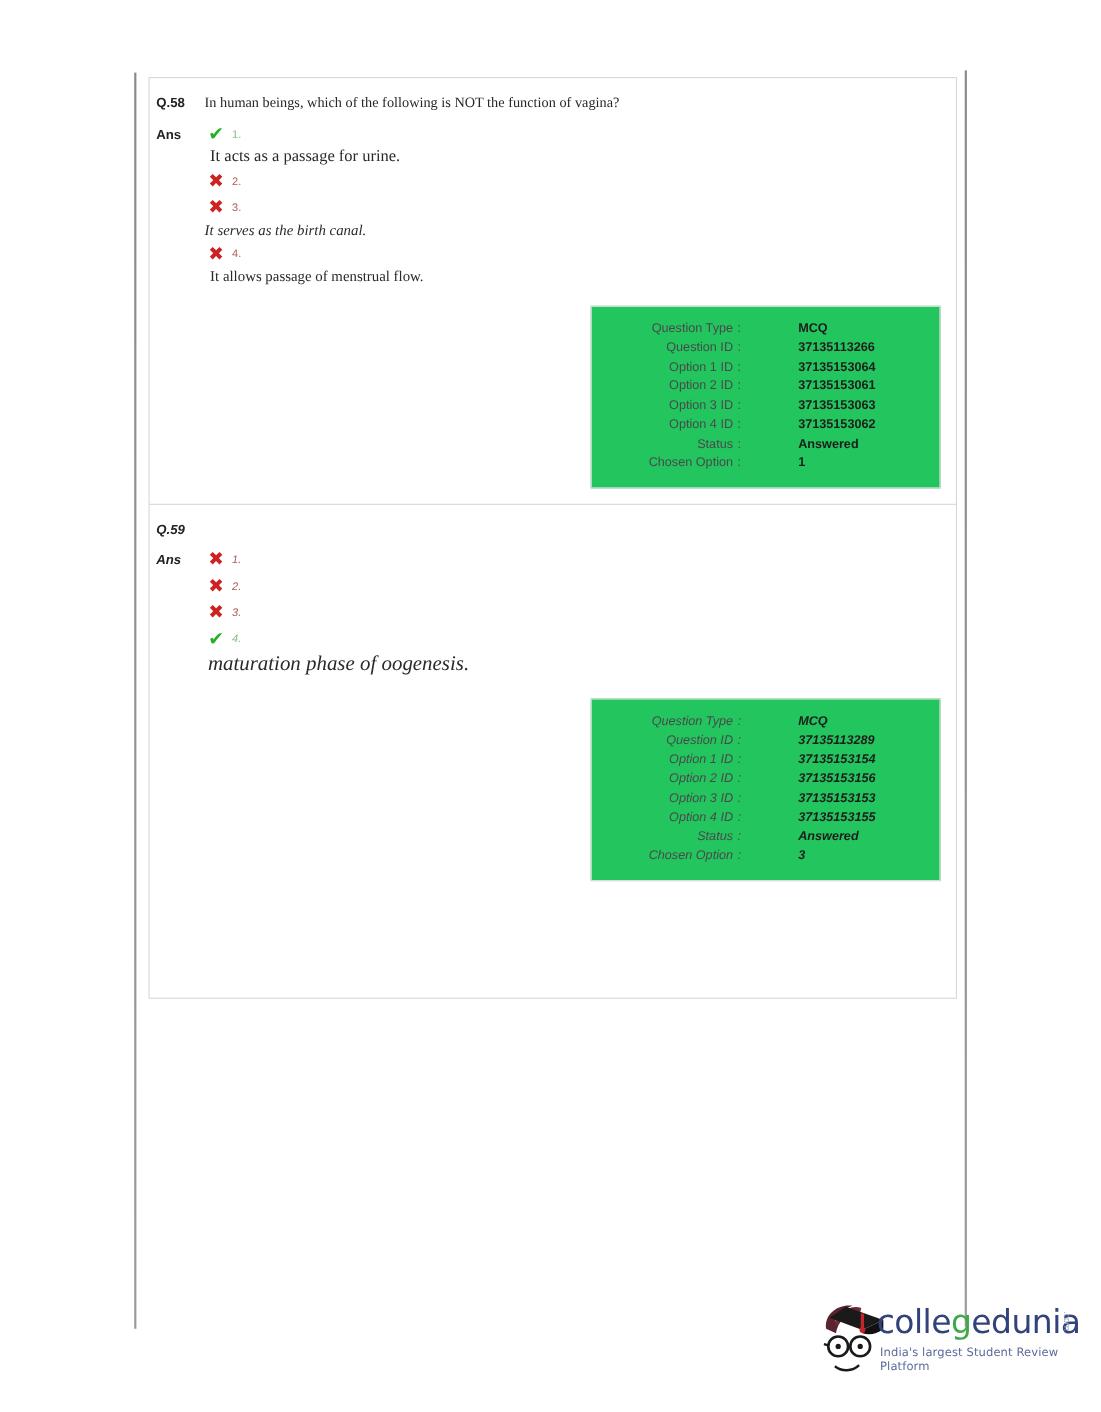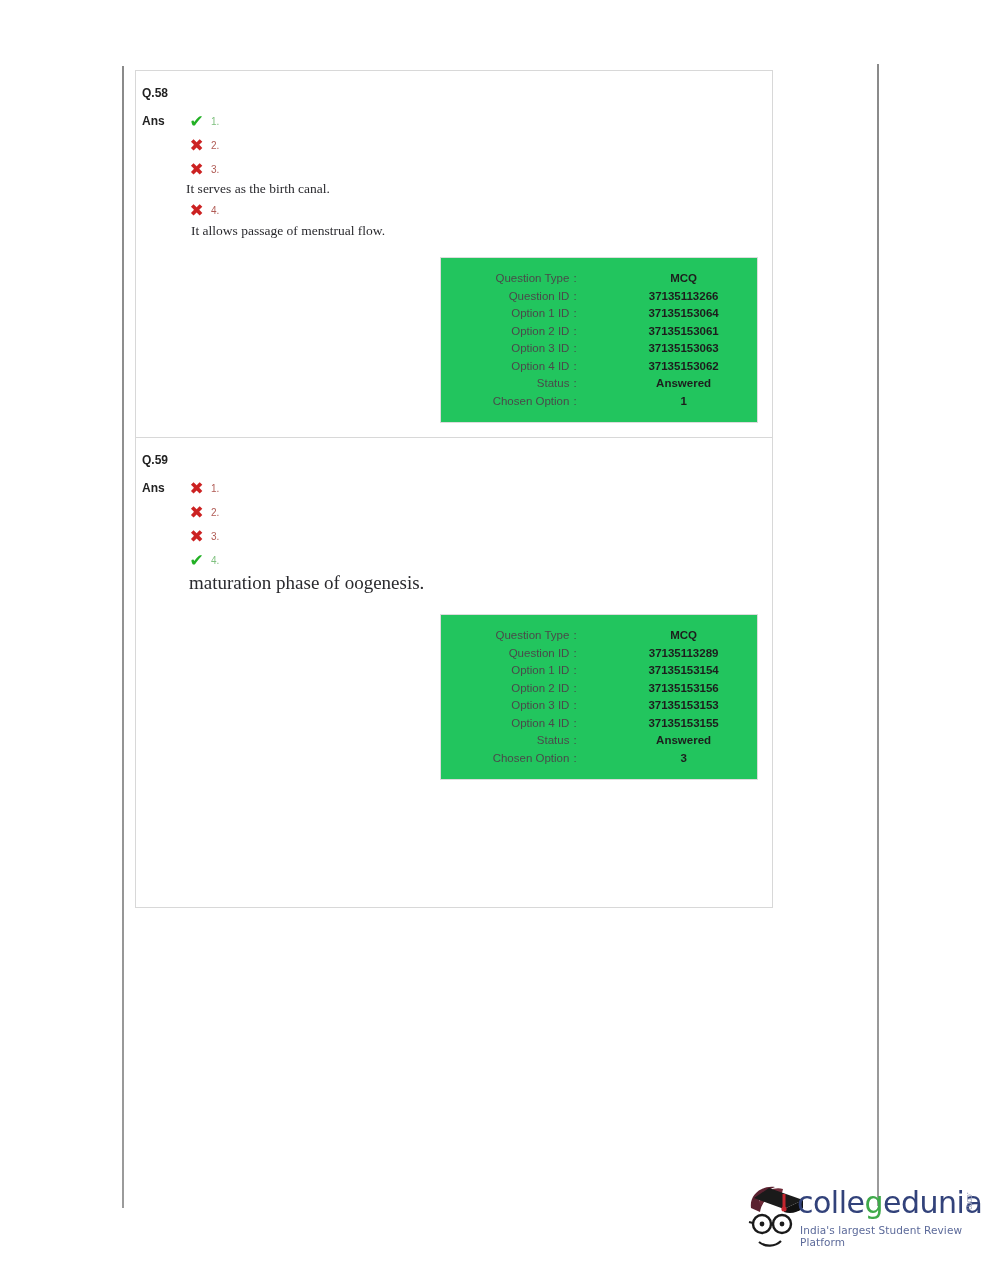--- a/index.html
+++ b/index.html
@@ -31,33 +31,34 @@
     width: 2px;
     height: 1142px;
     background: linear-gradient(to bottom, #8a8a8a, #9b9b9b);
   }
 
   
   .content-card {
     position: absolute;
     left: 135px;
     top: 70px;
-    width: 638px;
+    width: 735px;
     height: 838px;
     border: 1px solid #d8d8d8;
     box-sizing: border-box;
     background: #fff;
   }
 
   .question-block {
     position: relative;
     box-sizing: border-box;
   }
   .question-block + .question-block {
     border-top: 1px solid #d8d8d8;
+    font-style: italic;
   }
 
   .q-head {
     display: flex;
     align-items: flex-start;
     padding: 14px 0 0 0;
   }
   .q-label {
     width: 44px;
     flex: 0 0 44px;
@@ -129,21 +130,21 @@
     color: #2a2a2e;
     line-height: 1.3;
     padding-left: 1px;
   }
   .opt-text.t-sm  { font-size: 13.5px; }
   .opt-text.t-md  { font-size: 15px; }
   .opt-text.t-lg  { font-size: 19px; }
 
   
   .ind-0 { margin-left: 0px; }
-  .ind-1 { margin-left: -3px; }
+  .ind-1 { margin-left: -3px; font-style: italic; }
   .ind-2 { margin-left: 2px; }
 
   
   .meta-box {
     border: 1px solid #dcdcdc;
     background: #22c55e;
     width: 318px;
     box-sizing: border-box;
     padding: 12px 8px 12px 8px;
     font-family: "Liberation Sans", sans-serif;
@@ -161,21 +162,21 @@
     line-height: 17.5px;
     white-space: nowrap;
   }
   .meta-key {
     text-align: right;
     width: 110px;
     color: #4a4a4a;
   }
   .meta-sep { padding: 0 4px; color: #4a4a4a; }
   .meta-val {
-    text-align: center;
+    text-align: left;
     width: 110px;
     font-weight: bold;
     color: #1d1d1d;
     margin-left: 48px;
   }
 
   
   .logo {
     position: absolute;
     left: 737px;
@@ -226,29 +227,31 @@
 </head>
 <body>
 
 <div class="rule-left"></div>
 <div class="rule-right"></div>
 
 <div class="content-card" id="card">
     <div class="question-block">
       <div class="q-head">
         <div class="q-label">Q.58</div>
+        <div class="q-text size-small">In human beings, which of the following is NOT the function of vagina?</div>
       </div>
       <div class="ans-row">
         <div class="ans-label">Ans</div>
         <div class="options">
           <div class="option">
             <div class="opt-marker">
               <span class="mark-icon correct">✔</span>
               <span class="opt-num correct">1.</span>
             </div>
+            <div class="opt-text t-md ind-2">It acts as a passage for urine.</div>
           </div>
           <div class="option">
             <div class="opt-marker">
               <span class="mark-icon wrong">✖</span>
               <span class="opt-num wrong">2.</span>
             </div>
           </div>
           <div class="option">
             <div class="opt-marker">
               <span class="mark-icon wrong">✖</span>

